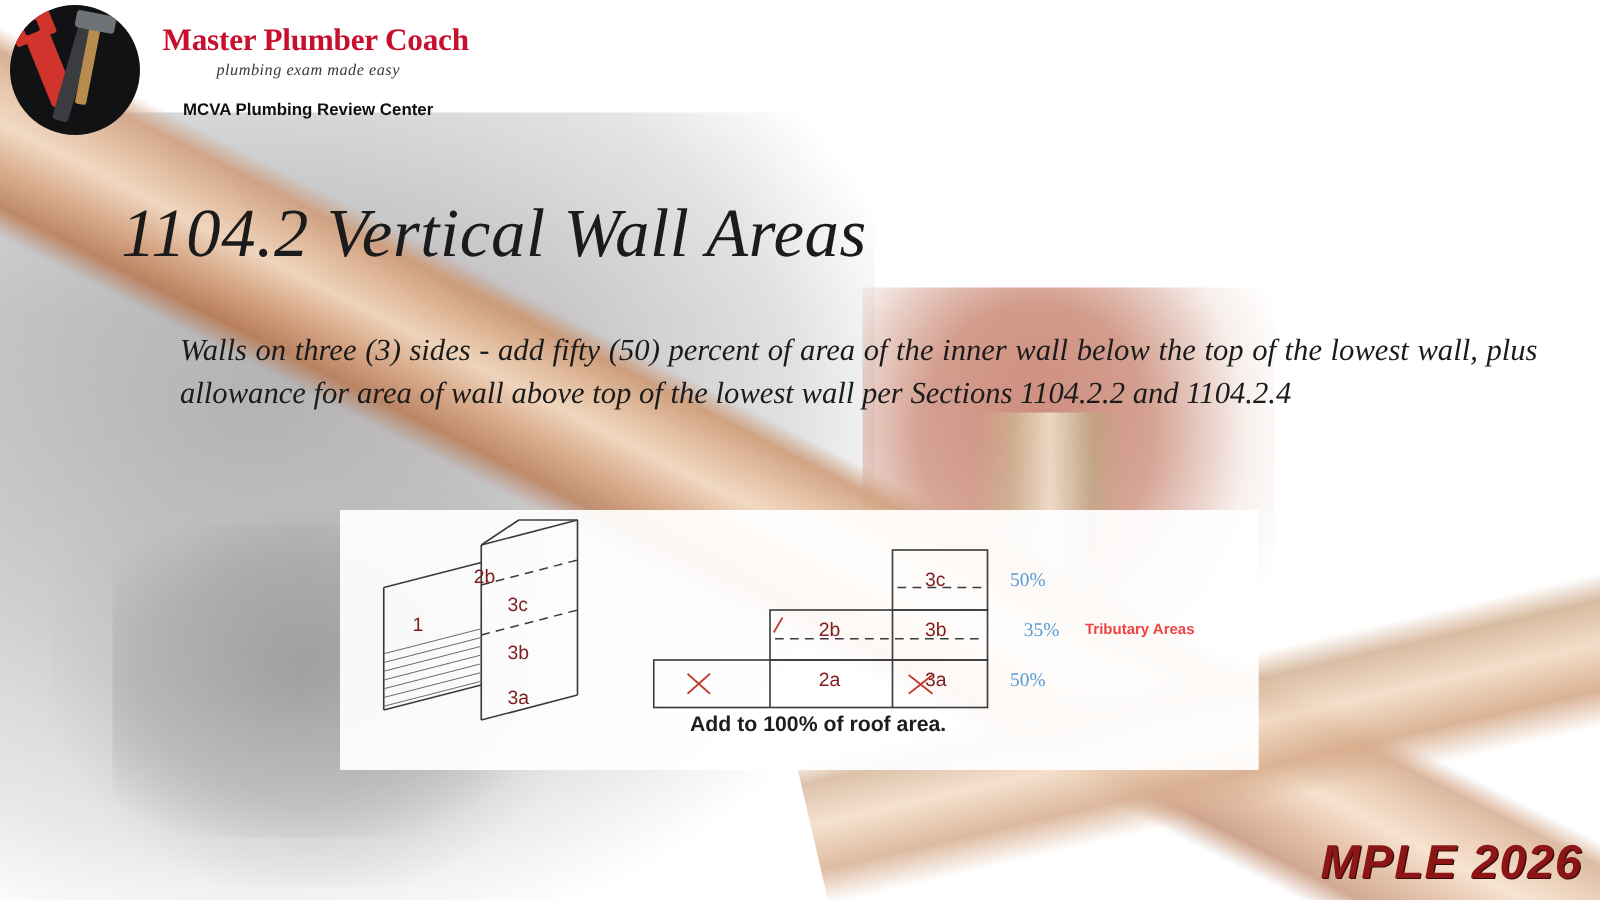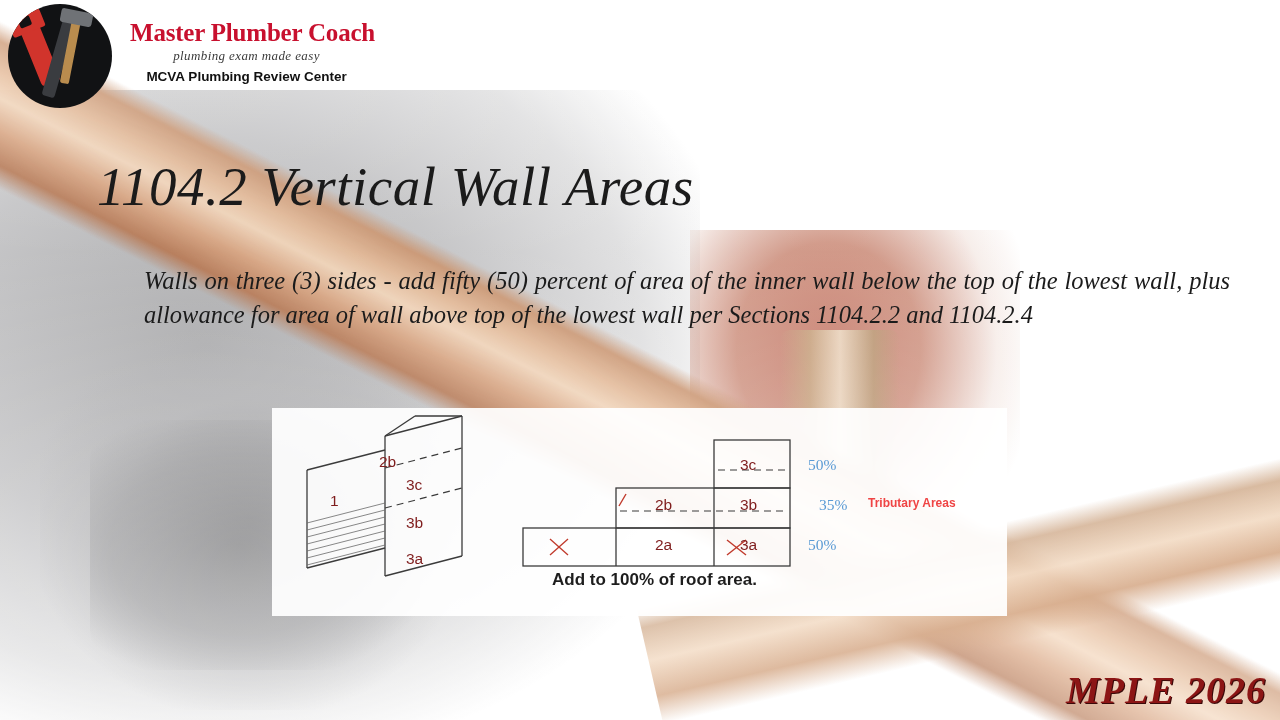--- a/index.html
+++ b/index.html
@@ -211,21 +211,21 @@
     text-align: center;
     margin-top: 3px;
     letter-spacing: .4px;
   }
   .logo-center {
     font-family: "Liberation Sans", sans-serif;
     font-weight: bold;
     font-size: 13.5px;
     color: #111;
     text-align: center;
-    margin-top: 5px;
+    margin-top: 16px;
     letter-spacing: 0;
   }
 
   
   .slide-title {
     position: absolute;
     left: 97px;
     top: 155px;
     font-family: "Liberation Serif", serif;
     font-style: italic;
@@ -295,21 +295,21 @@
     font-size: 17px;
     color: #1d1d1d;
     white-space: nowrap;
   }
 
   
   .footer-mark {
     position: absolute;
     right: 14px;
     bottom: 8px;
-    font-family: Liberation Serif, serif;
+    font-family: Liberation Sans, sans-serif;
     font-style: italic;
     font-weight: bold;
     font-size: 38px;
     color: #8c1515;
     letter-spacing: 1px;
     text-shadow: 1px 1px 0 #3a0a0a;
     white-space: nowrap;
   }
 </style>
 </head>

